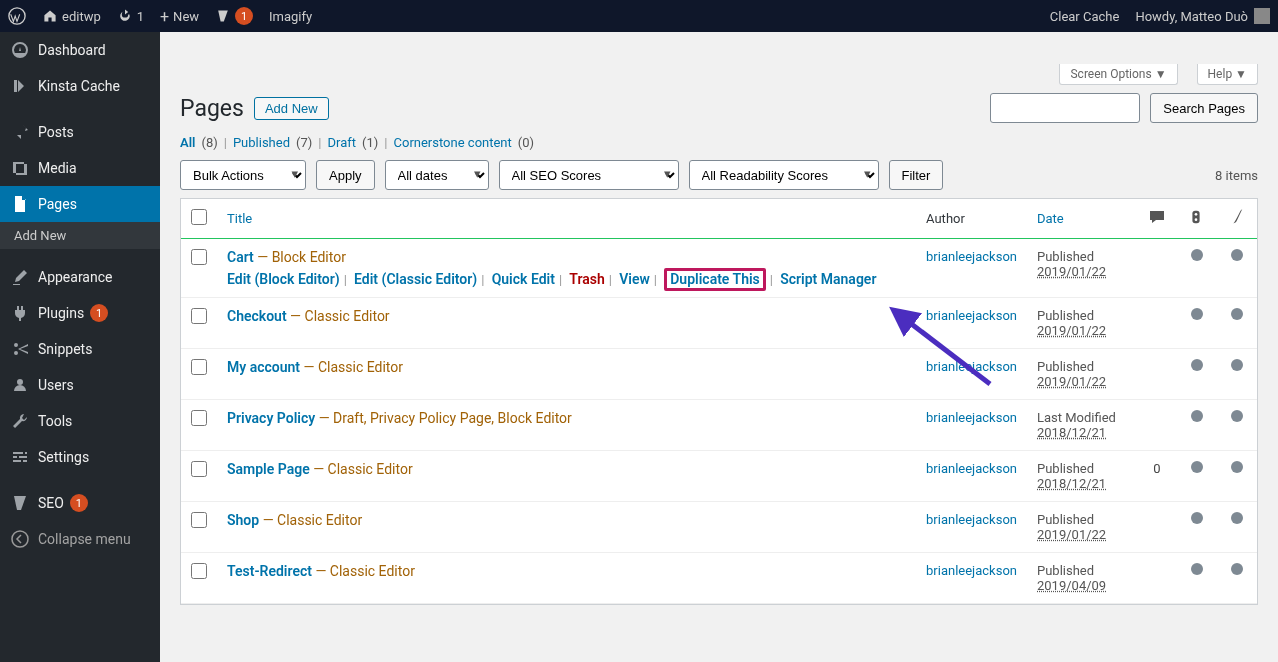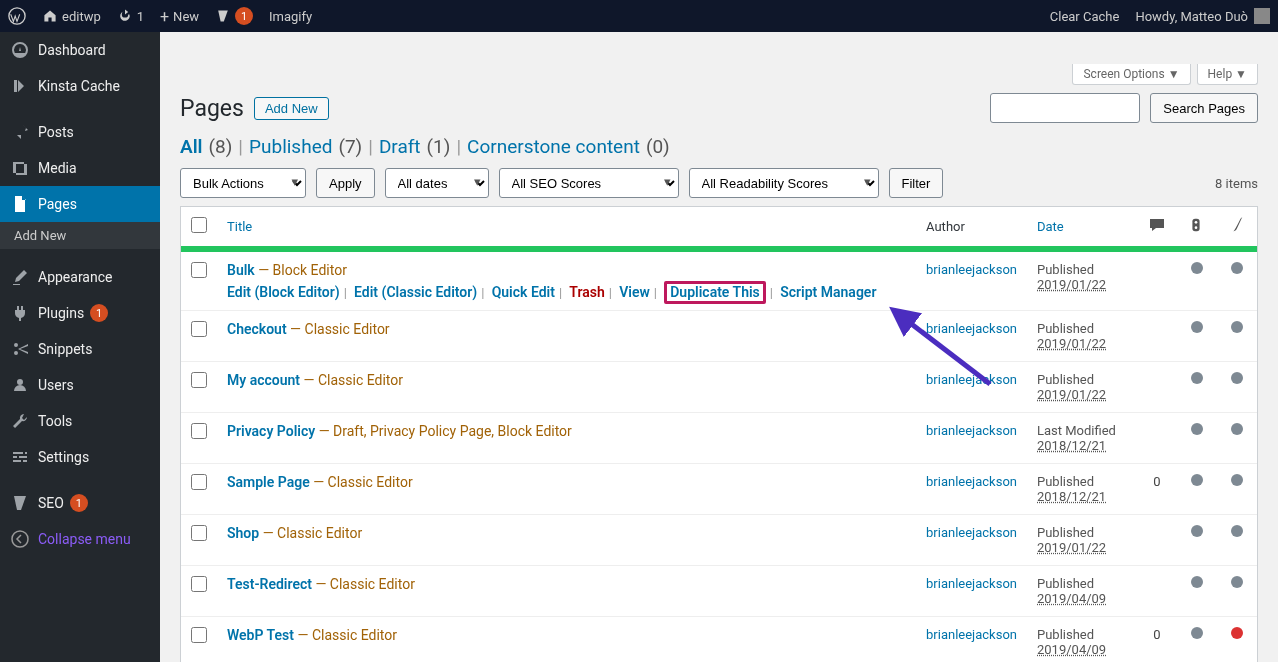--- a/index.html
+++ b/index.html
@@ -22,44 +22,44 @@
 .sidebar-item.current { background: #0073aa; color: #fff; position: relative; }
 .sidebar-item.current::after { content: ""; position: absolute; right: -8px; top: 50%; transform: translateY(-50%); border: 8px solid transparent; border-right-color: #f1f1f1; }
 .sidebar-item.current .icon svg { fill: #fff; }
 .sidebar-sub { background: #32373c; }
 .sidebar-sub-item { padding: 6px 12px 6px 14px; cursor: pointer; font-size: 13px; color: #ccc; }
 .sidebar-sub-item.current { color: #fff; font-weight: 600; }
 .sidebar .badge { background: #d54e21; color: #fff; border-radius: 10px; min-width: 18px; height: 18px; display: inline-flex; align-items: center; justify-content: center; font-size: 11px; margin-left: 6px; padding: 0 5px;}
 
 
 .main { margin-left: 160px; margin-top: 32px; padding: 0 20px 40px 20px; position: relative; }
-.screen-meta { display: flex; justify-content: flex-end; gap: 6px; padding: 0; }
+.screen-meta { display: flex; justify-content: flex-end; gap: 19px; padding: 0; }
 .screen-meta-tab { background: #fff; border: 1px solid #ccd0d4; border-top: none; border-radius: 0 0 3px 3px; padding: 3px 10px; font-size: 12px; cursor: pointer; color: #666; }
 .page-heading { display: flex; align-items: center; gap: 10px; margin: 8px 0 12px; }
 .page-heading h1 { font-size: 23px; font-weight: 400; color: #23282d; }
 .btn-addnew { border: 1px solid #0071a1; color: #0071a1; background: #f7f7f7; padding: 3px 10px; border-radius: 3px; font-size: 13px; cursor: pointer; }
 
-.subsubsub { display: flex; gap: 6px; font-size: 19px; margin-bottom: 10px; }
+.subsubsub { display: flex; gap: 6px; font-size: 13px; margin-bottom: 10px; }
 .subsubsub span, .subsubsub a { color: #0073aa; }
 .subsubsub a.current { color: #000; font-weight: 600; }
 .subsubsub .count { color: #555; }
 .subsubsub .sep { color: #999; }
 
 .tablenav { display: flex; align-items: center; gap: 23px; margin-bottom: 8px; }
 .tablenav select, .tablenav input[type=text] { height: 30px; border: 1px solid #7e8993; border-radius: 3px; background: #fff; padding: 0 24px 0 8px; font-size: 13px; }
 .tablenav .sel { position: relative; display: inline-block; }
 .tablenav .sel::after { content: "▾"; position: absolute; right: 8px; top: 6px; color: #555; pointer-events:none;}
 .btn { height: 30px; padding: 0 12px; border: 1px solid #7e8993; background: #f7f7f7; border-radius: 3px; cursor: pointer; font-size: 13px; }
 .items-count { margin-left: auto; color: #555; font-size: 13px; }
 .tablenav.top { justify-content: space-between; }
 .tablenav-left { display:flex; gap:10px; align-items:center;}
 .tablenav-right { display:flex; gap:10px; align-items:center;}
 
 .wp-table { width: 100%; border-spacing: 0; background: #fff; border: 1px solid #ccd0d4; }
-.wp-table thead th { text-align: left; padding: 8px 10px; border-bottom: 6px solid #22c55e; font-weight: 400; color: #0073aa; }
+.wp-table thead th { text-align: left; padding: 8px 10px; border-bottom: 1px solid #22c55e; font-weight: 400; color: #0073aa; }
 .wp-table thead th.black { color: #32373c; }
 .wp-table .cb { width: 30px; }
 .wp-table tbody td { padding: 10px 10px; border-bottom: 1px solid #eee; vertical-align: top; }
 .wp-table .title a { color: #0073aa; font-weight: 600; font-size: 14px; }
 .wp-table .suffix { color: #a16207; font-size: 14px; }
 .wp-table .row-actions { margin-top: 6px; font-size: 13px; }
 .wp-table .row-actions a { color: #0073aa; }
 .wp-table .row-actions .trash { color: #a00; }
 .wp-table .row-actions .sep { color: #999; padding: 0 4px; }
 .highlight-box { border: 3px solid #be185d; padding: 1px 3px; border-radius: 2px; }
@@ -220,21 +220,21 @@
   <div style="height:10px"></div>
   <div class="sidebar-item">
     <span class="icon">
         <svg viewBox="0 0 20 20">
           <path d="M4 3h12l-5 14H7z"></path>
         </svg>
       </span>
     <span>SEO</span>
     <span class="badge">1</span>
   </div>
-  <div class="sidebar-item" style="color:#8b5cf6">
+  <div class="sidebar-item" style="color:#a3a3a3">
     <span class="icon">
         <svg viewBox="0 0 20 20">
           <circle cx="10" cy="10" r="8" fill="none" stroke="#999" stroke-width="1.5"></circle>
           <path d="M11 6l-4 4 4 4" stroke="#999" fill="none" stroke-width="1.5"></path>
         </svg>
       </span>
     <span>Collapse menu</span>
   </div>
 </div>
 
@@ -298,21 +298,21 @@
               <circle cx="10" cy="13" r="1.5" fill="#fff"></circle>
             </svg></th>
         <th class="icon-col"><svg width="18" height="18" viewBox="0 0 20 20" fill="#555">
               <path d="M15 3c-2 4-5 10-7 13l-1 1c2 0 3-1 4-3l6-13z"></path>
             </svg></th>
       </tr>
     </thead>
     <tbody id="table-body">
     <tr>
     <td class="cb"><input type="checkbox" style=""></td>
-    <td class="title"><a href="#">Bulk</a><span class="suffix"> — Block Editor</span><div class="row-actions">
+    <td class="title"><a href="#">Cart</a><span class="suffix"> — Block Editor</span><div class="row-actions">
       <a href="#">Edit (Block Editor)</a><span class="sep">|</span>
       <a href="#">Edit (Classic Editor)</a><span class="sep">|</span>
       <a href="#">Quick Edit</a><span class="sep">|</span>
       <a href="#" class="trash">Trash</a><span class="sep">|</span>
       <a href="#">View</a><span class="sep">|</span>
       <span class="highlight-box"><a href="#">Duplicate This</a></span><span class="sep">|</span>
       <a href="#">Script Manager</a>
     </div></td>
     <td class="author"><a href="#">brianleejackson</a></td>
     <td class="date-col"><span>Published</span><br><span class="d">2019/01/22</span></td>
@@ -366,29 +366,20 @@
     <td class="icon-col"><span class="dot "></span></td>
   </tr>
         <tr>
     <td class="cb"><input type="checkbox" style=""></td>
     <td class="title"><a href="#">Test-Redirect</a><span class="suffix"> — Classic Editor</span></td>
     <td class="author"><a href="#">brianleejackson</a></td>
     <td class="date-col"><span>Published</span><br><span class="d">2019/04/09</span></td>
     <td class="icon-col"></td>
     <td class="icon-col"><span class="dot"></span></td>
     <td class="icon-col"><span class="dot "></span></td>
-  </tr>
-        <tr>
-    <td class="cb"><input type="checkbox" style=""></td>
-    <td class="title"><a href="#">WebP Test</a><span class="suffix"> — Classic Editor</span></td>
-    <td class="author"><a href="#">brianleejackson</a></td>
-    <td class="date-col"><span>Published</span><br><span class="d">2019/04/09</span></td>
-    <td class="icon-col">0</td>
-    <td class="icon-col"><span class="dot"></span></td>
-    <td class="icon-col"><span class="dot red"></span></td>
   </tr>
       </tbody>
   </table>
 
   <svg class="arrow-annot" width="220" height="140">
     <defs>
         <marker id="ah" markerWidth="10" markerHeight="10" refX="2" refY="3" orient="auto">
           <path d="M0,0 L6,3 L0,6 z" fill="#4b2dbf"></path>
         </marker>
       </defs>

